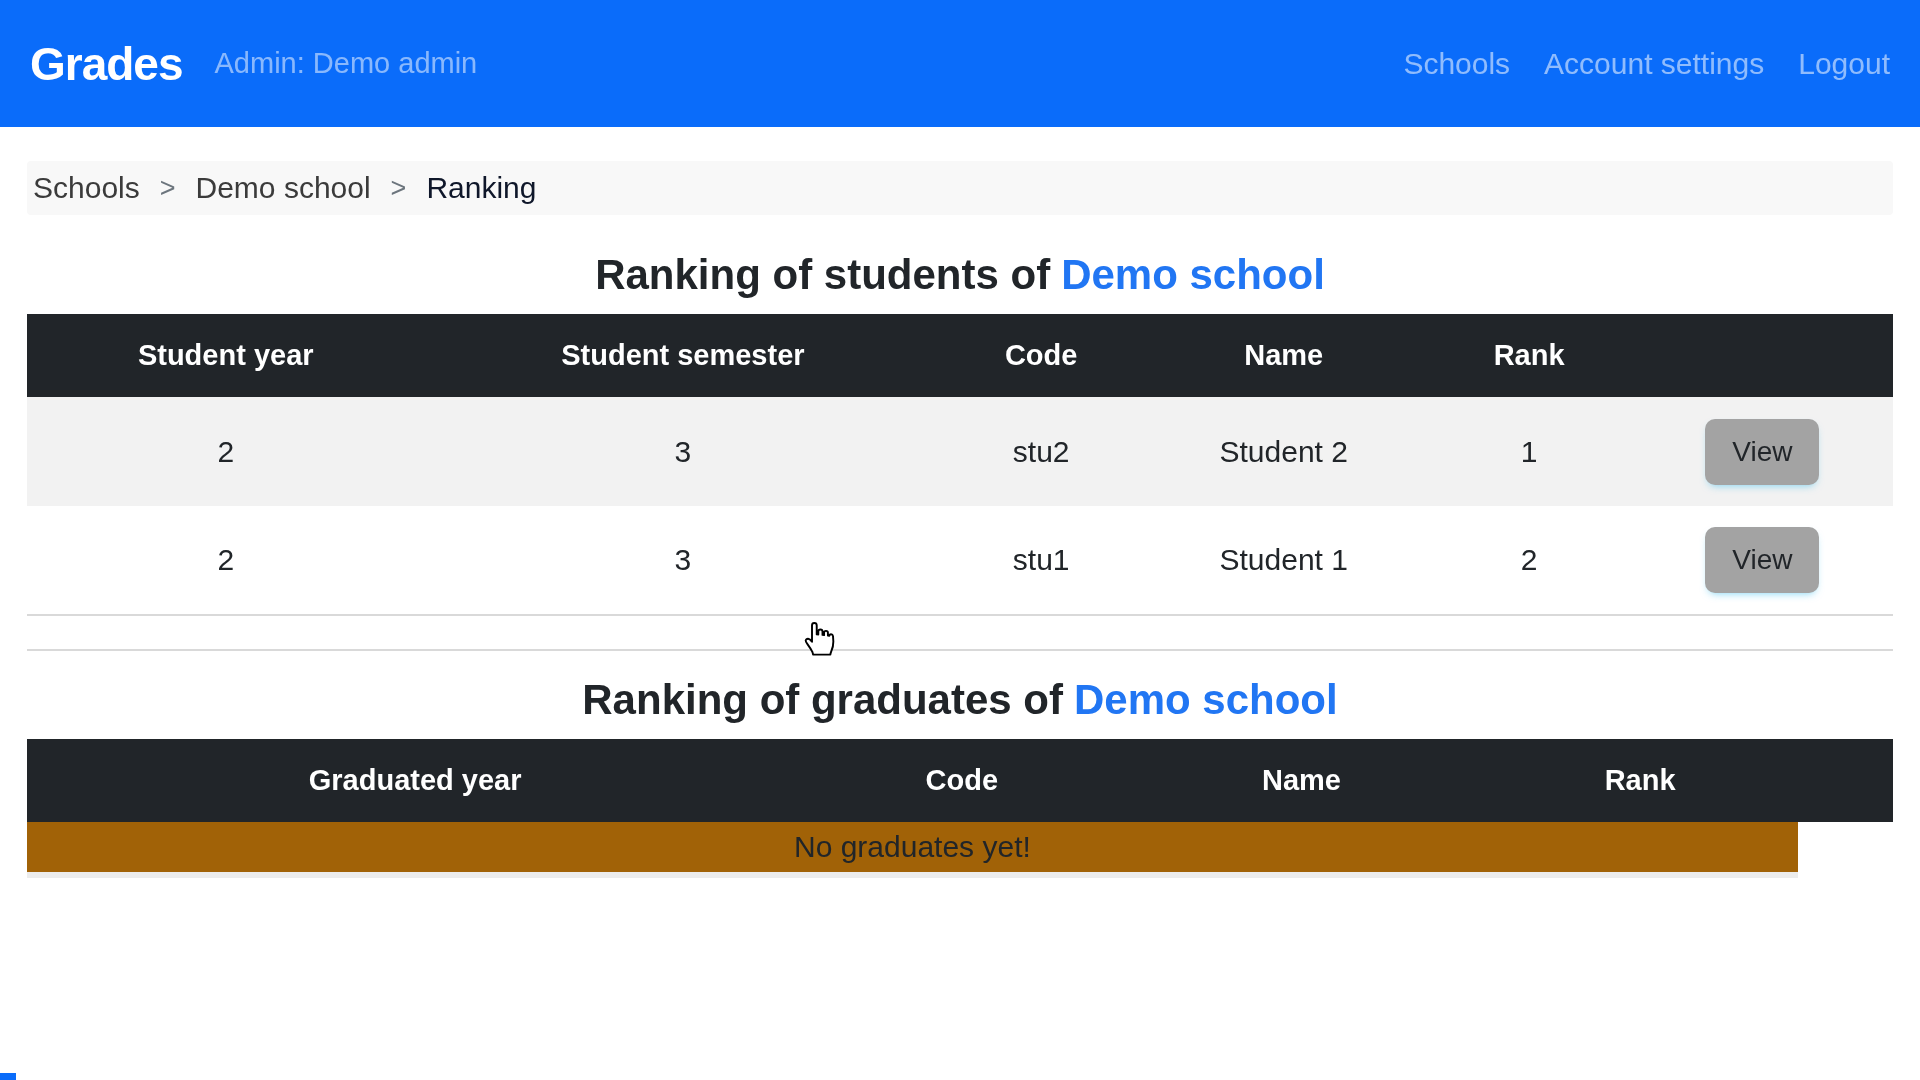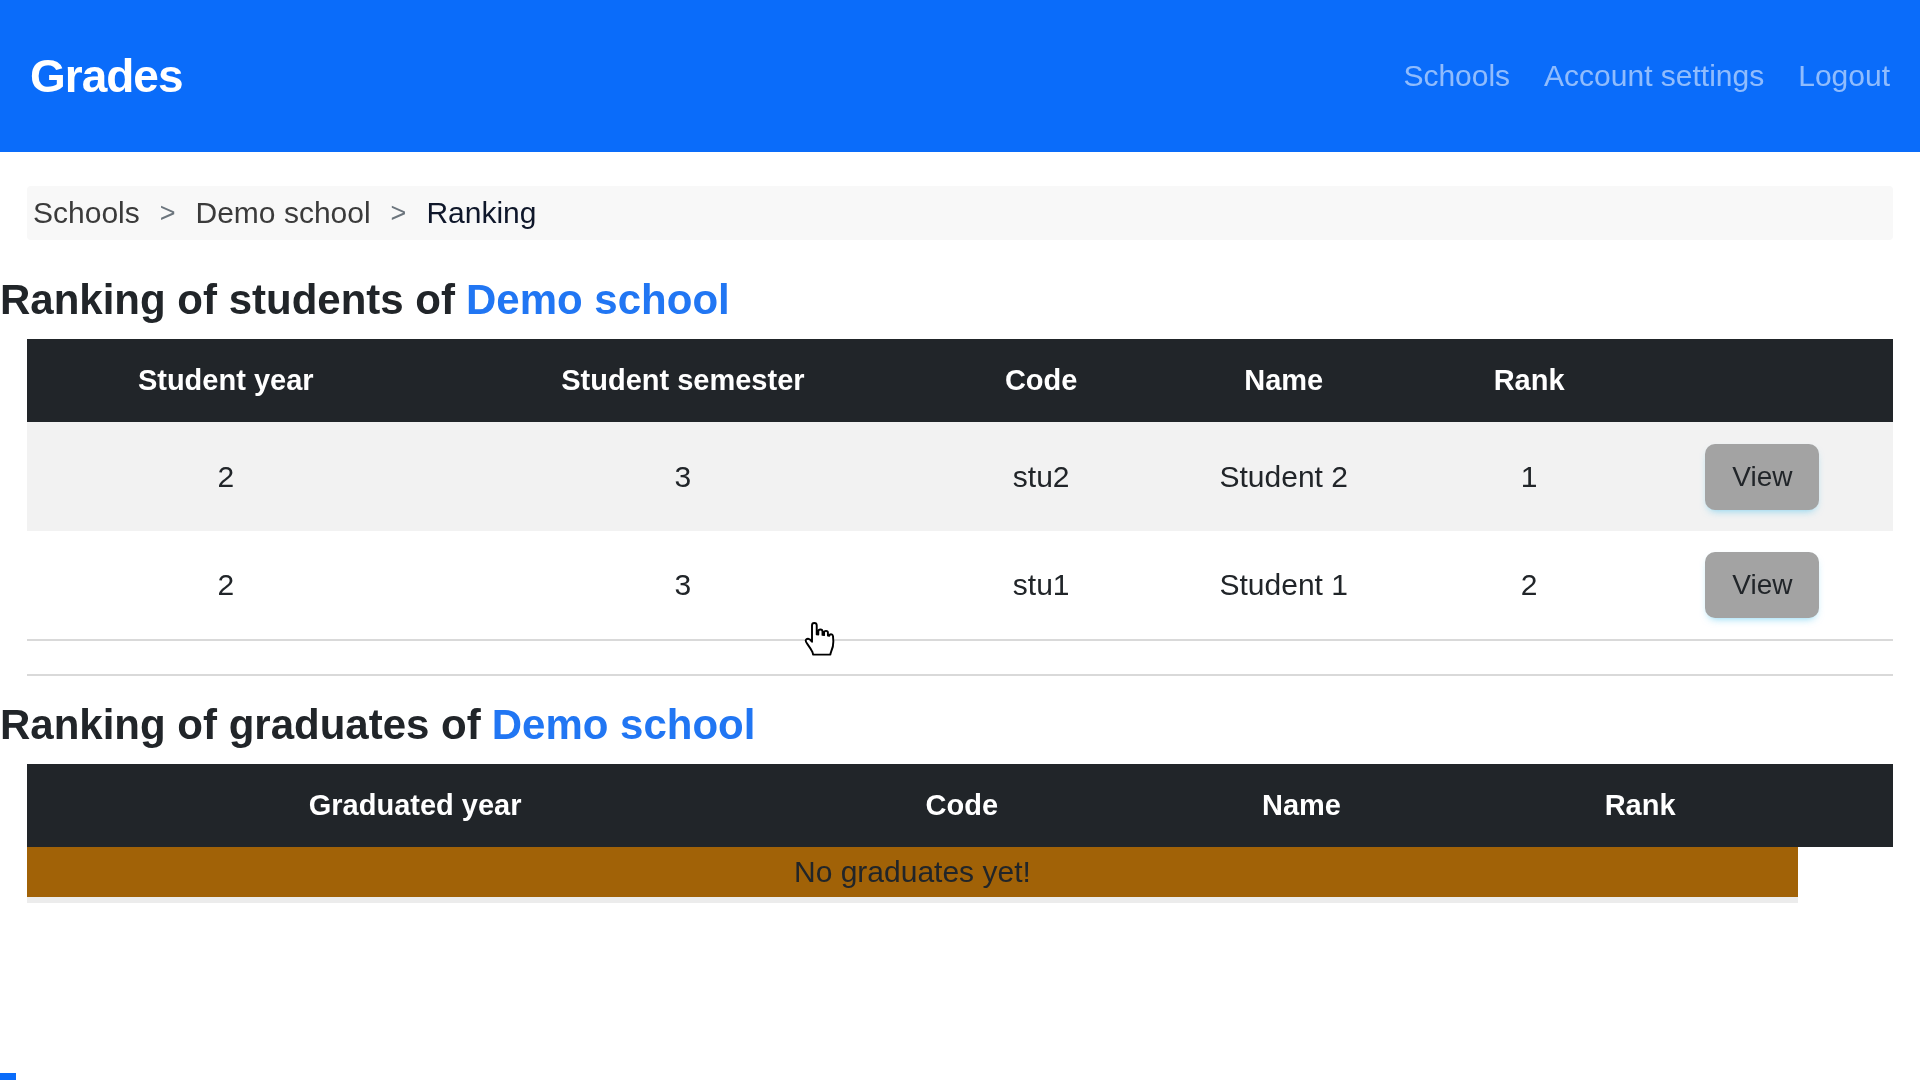--- a/index.html
+++ b/index.html
@@ -4,21 +4,21 @@
 <style>
   * { margin:0; padding:0; box-sizing:border-box; }
   html,body { width:1920px; height:1080px; overflow:hidden; }
   body {
     font-family:"Liberation Sans","DejaVu Sans",sans-serif;
     background:#ffffff; color:#212529; position:relative;
   }
 
   
   .navbar {
-    height:152px; background:#0a6cfa;
+    height:127px; background:#0a6cfa;
     display:flex; align-items:center; padding:0 30px;
   }
   .brand {
     color:#ffffff; font-size:46px; font-weight:800; letter-spacing:-1px;
     text-decoration:none; cursor:pointer;
   }
   .admin-label { color:rgba(255,255,255,.52); font-size:29px; margin-left:32px; }
   .nav-links { margin-left:auto; display:flex; gap:34px; align-items:center; }
   .nav-link { color:rgba(255,255,255,.55); font-size:30px; text-decoration:none; cursor:pointer; }
 
@@ -26,21 +26,21 @@
   .breadcrumb {
     margin:34px 27px 0; height:54px; background:#f8f8f8; border-radius:4px;
     display:flex; align-items:center; gap:20px; padding:0 6px; font-size:30px;
   }
   .crumb-link { color:#3b3b3b; text-decoration:none; cursor:pointer; }
   .crumb-sep { color:#6c757d; font-size:27px; }
   .crumb-current { color:#0f172a; }
 
   
   .section-title {
-    margin-top:36px; text-align:left; font-size:42px; font-weight:600; color:#212529;
+    margin-top:36px; text-align:center; font-size:42px; font-weight:600; color:#212529;
     line-height:48px;
   }
   .graduates-title { margin-top:25px; }
   .title-prefix { margin-right:11px; }
   .school-link { color:#2176f3; text-decoration:none; cursor:pointer; font-weight:600; }
 
   
   .data-table {
     width:1866px; margin:15px 27px 0; border-collapse:collapse; table-layout:fixed;
   }
@@ -80,20 +80,21 @@
   .mouse-cursor { position:absolute; left:798px; top:616px; pointer-events:none; }
   .corner-chip {
     position:absolute; left:0; bottom:0; width:16px; height:7px; background:#0a6cfa;
   }
 </style>
 </head>
 <body>
 
 <header class="navbar">
   <a class="brand">Grades</a>
+  <span class="admin-label">Admin: Demo admin</span>
   <nav class="nav-links">
     <a class="nav-link">Schools</a>
     <a class="nav-link">Account settings</a>
     <a class="nav-link">Logout</a>
   </nav>
 </header>
 
 <nav class="breadcrumb">
   <a class="crumb-link">Schools</a>
   <span class="crumb-sep">&gt;</span>

